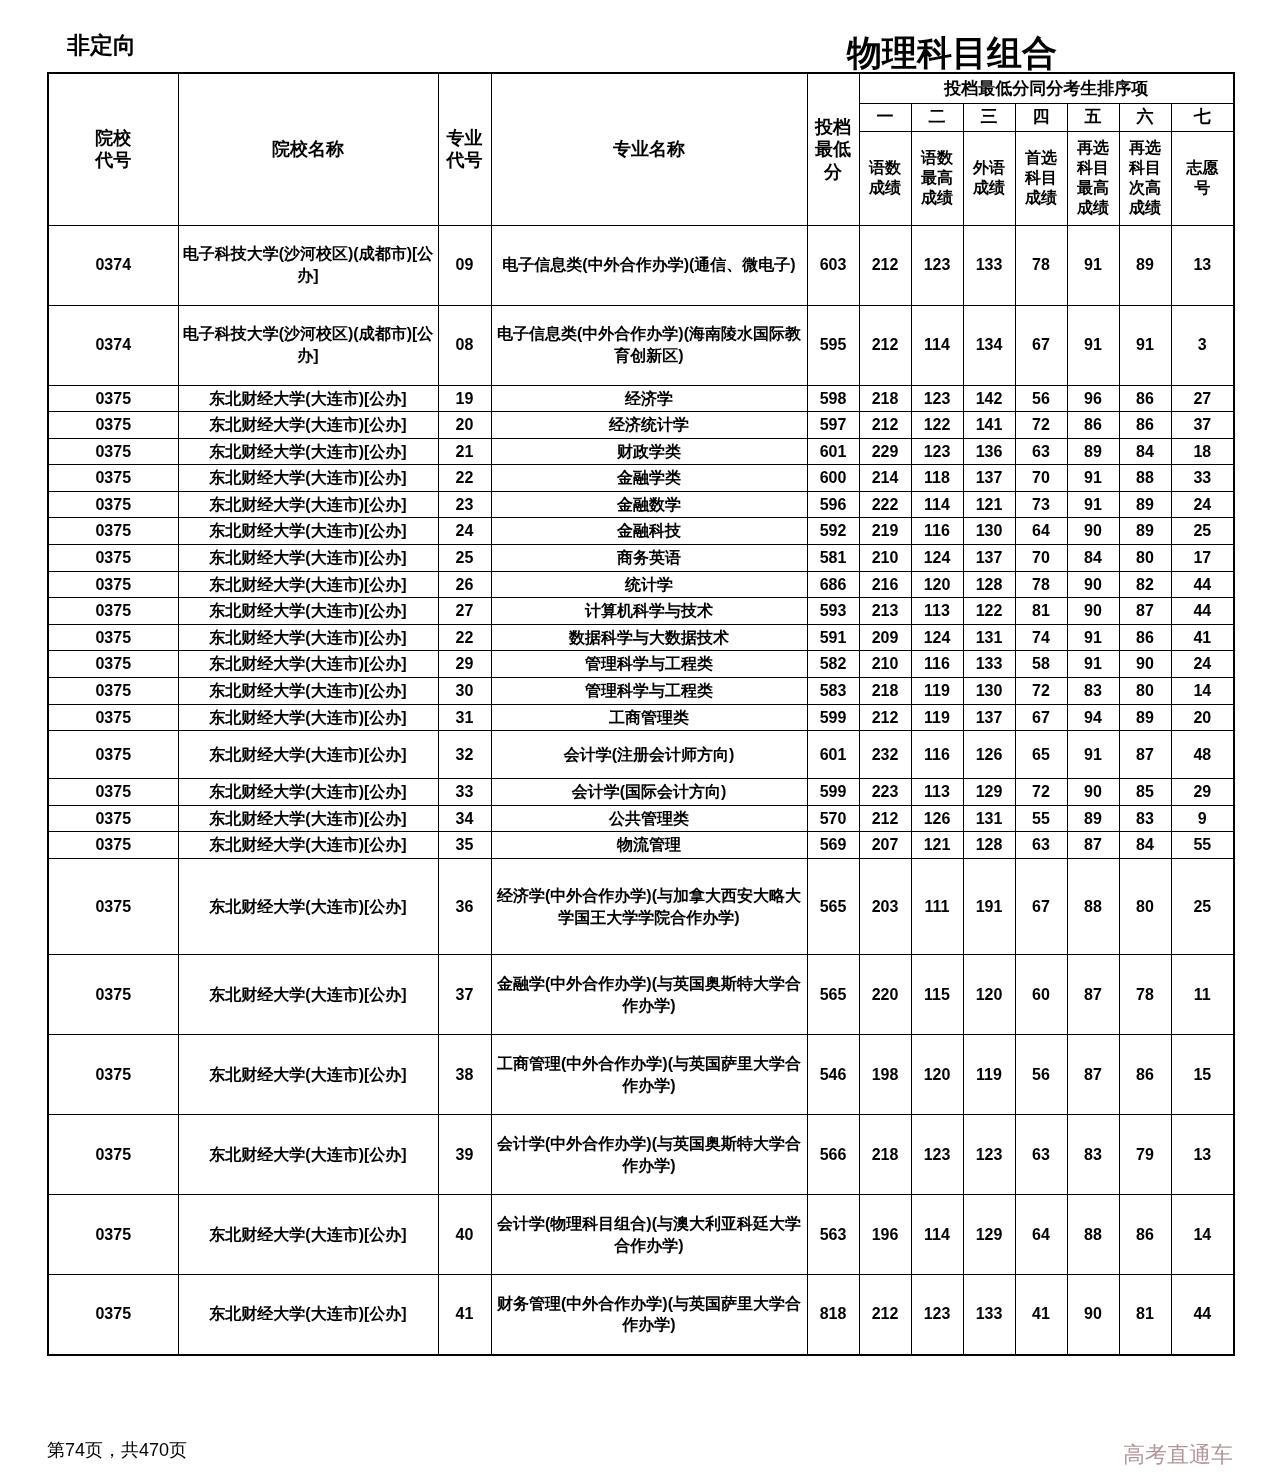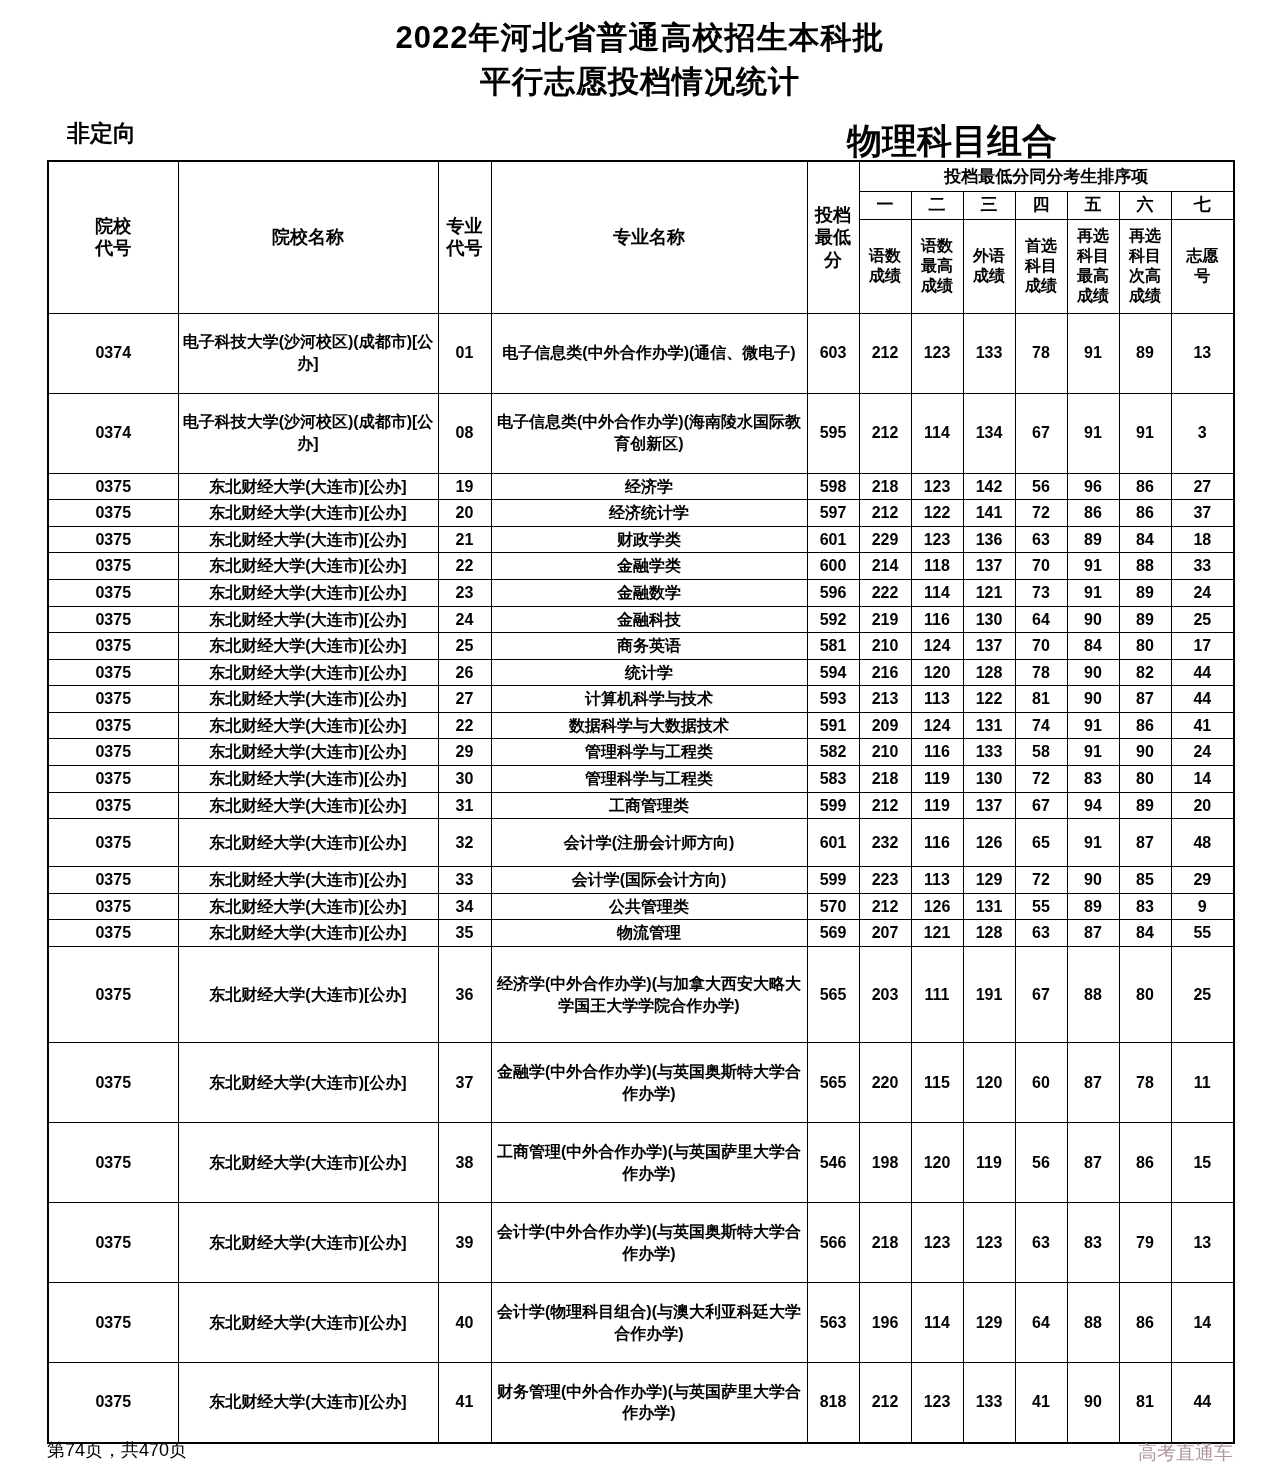--- a/index.html
+++ b/index.html
@@ -82,32 +82,28 @@
     right: 47px;
     bottom: 14px;
     height: 28px;
     text-align: left;
     font-size: 18px;
   }
   .watermark {
     position: absolute;
     right: 0;
     top: 2px;
-    font-size: 19px;
+    font-size: 22px;
   }
 </style>
 </head>
 <body>
 
 <div class="page">
 
-  <div class="title">
-    <div class="title-line">2022年河北省普通高校招生本科批</div>
-    <div class="title-line">平行志愿投档情况统计</div>
-  </div>
 
   <div class="subhead">
     <span class="left-label">非定向</span>
     <span class="right-label">物理科目组合</span>
   </div>
 
   <table class="stats">
     <colgroup>
       <col style="width:130px">
       <col style="width:260px">
@@ -164,21 +160,21 @@
 次高
 成绩</th>
           <th class="rank-lbl">志愿
 号</th>
         </tr>
     </thead>
     <tbody id="table-body">
         <tr class="h2">
           <td>0374</td>
           <td>电子科技大学(沙河校区)(成都市)[公办]</td>
-          <td>01</td>
+          <td>09</td>
           <td>电子信息类(中外合作办学)(通信、微电子)</td>
           <td>603</td>
           <td>212</td>
           <td>123</td>
           <td>133</td>
           <td>78</td>
           <td>91</td>
           <td>89</td>
           <td>13</td>
         </tr>
@@ -292,21 +288,21 @@
           <td>70</td>
           <td>84</td>
           <td>80</td>
           <td>17</td>
         </tr>
         <tr>
           <td>0375</td>
           <td>东北财经大学(大连市)[公办]</td>
           <td>26</td>
           <td>统计学</td>
-          <td>594</td>
+          <td>686</td>
           <td>216</td>
           <td>120</td>
           <td>128</td>
           <td>78</td>
           <td>90</td>
           <td>82</td>
           <td>44</td>
         </tr>
         <tr>
           <td>0375</td>

